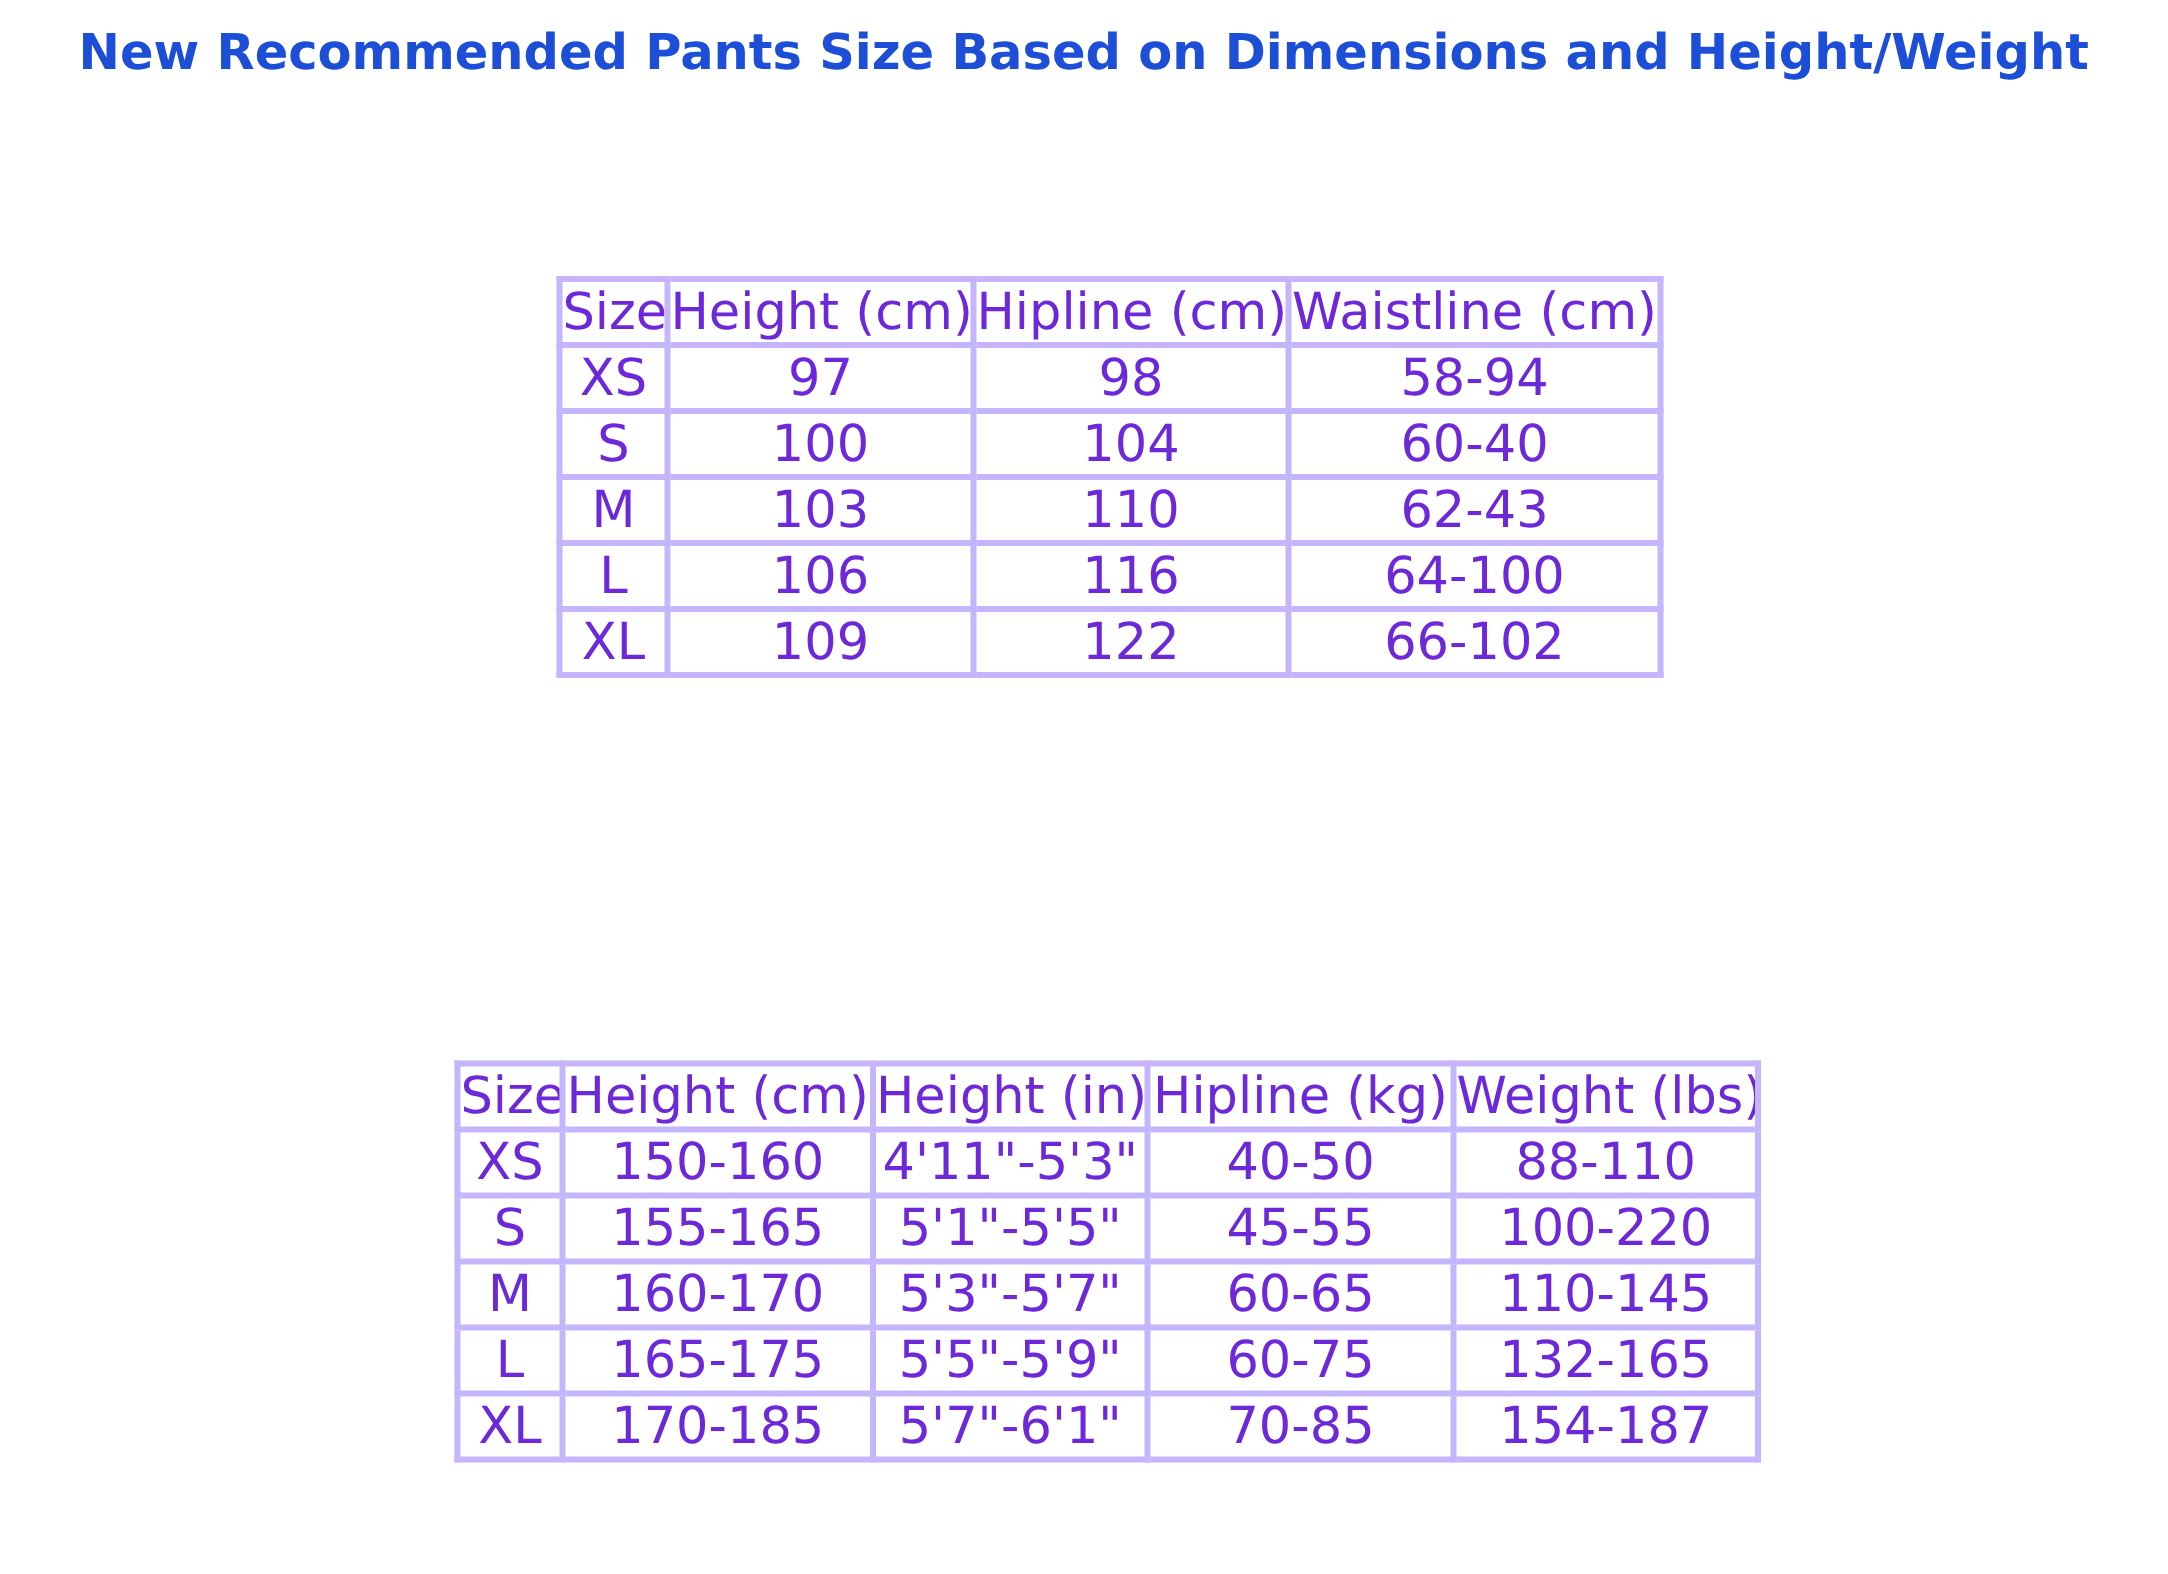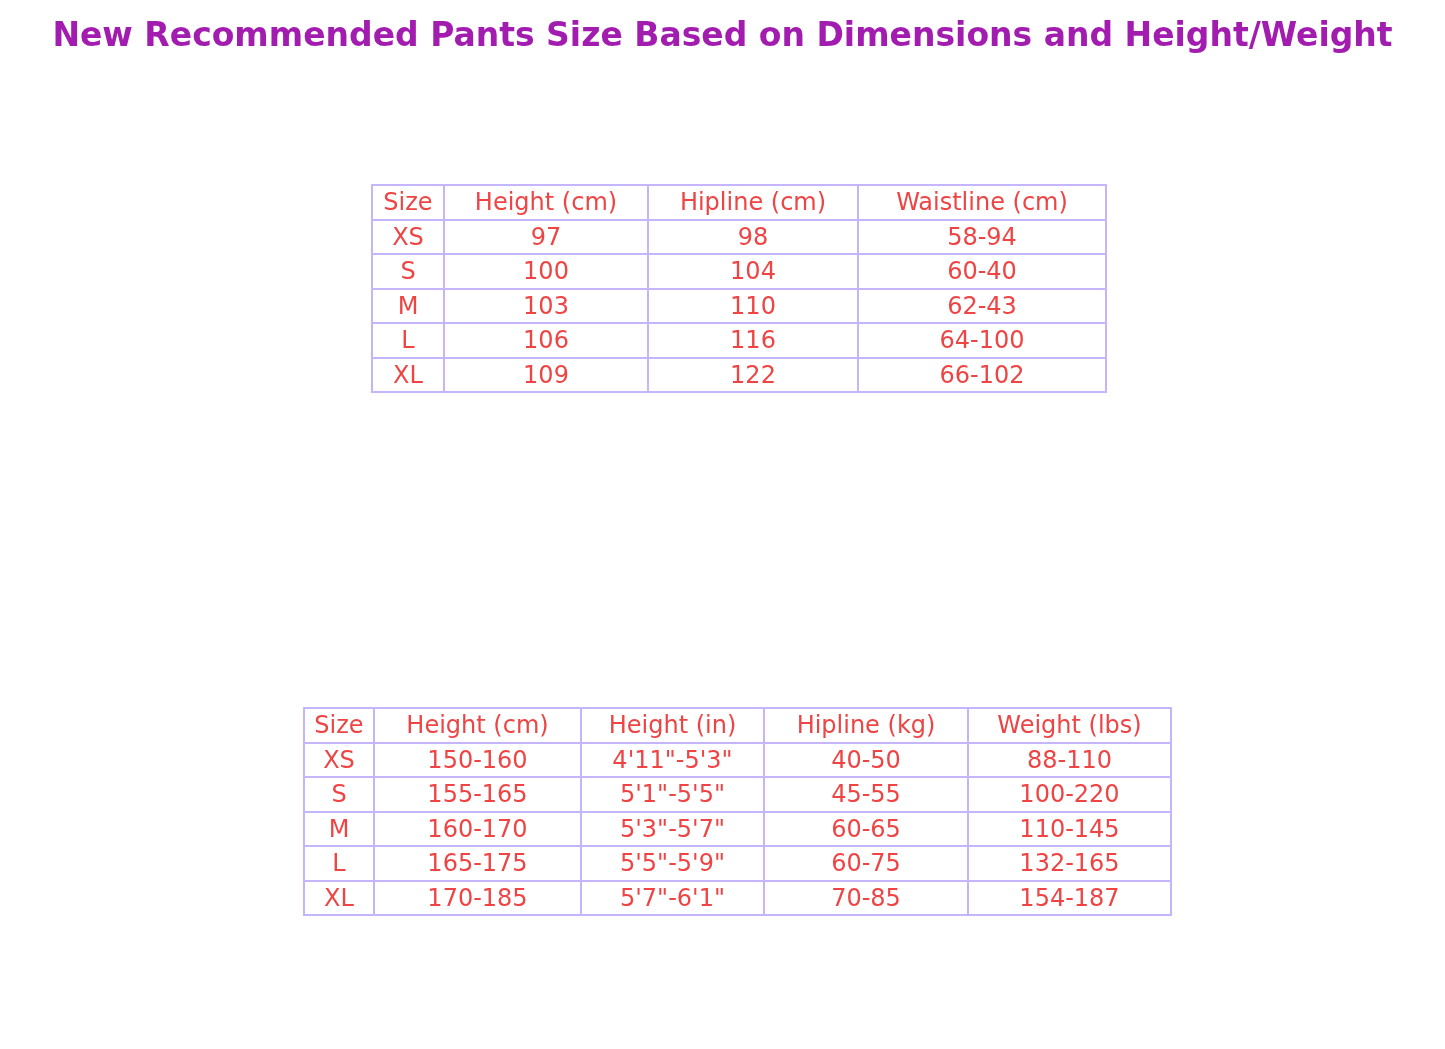--- a/index.html
+++ b/index.html
@@ -16,39 +16,39 @@
     font-family: "DejaVu Sans", sans-serif;
   }
   .page-title {
     position: absolute;
     top: 15px;
     left: 0;
     width: 100%;
     text-align: center;
     font-size: 33px;
     font-weight: bold;
-    color: #a21caf;
+    color: #1d4ed8;
     letter-spacing: 0px;
     white-space: nowrap;
   }
   table.size-table {
     position: absolute;
     border-collapse: collapse;
     table-layout: fixed;
     background: #ffffff;
   }
   table.size-table th,
   table.size-table td {
-    border: 2px solid #c4b5fd;
+    border: 4px solid #c4b5fd;
     text-align: center;
     vertical-align: middle;
     padding: 0;
     font-weight: normal;
-    font-size: 24px;
-    color: #ef4444;
+    font-size: 34px;
+    color: #6d28d9;
     font-family: "DejaVu Sans", sans-serif;
     overflow: hidden;
     white-space: nowrap;
   }
   table.size-table tr {
     height: 34.5px;
   }
   #table-dimensions {
     left: 371px;
     top: 184px;

